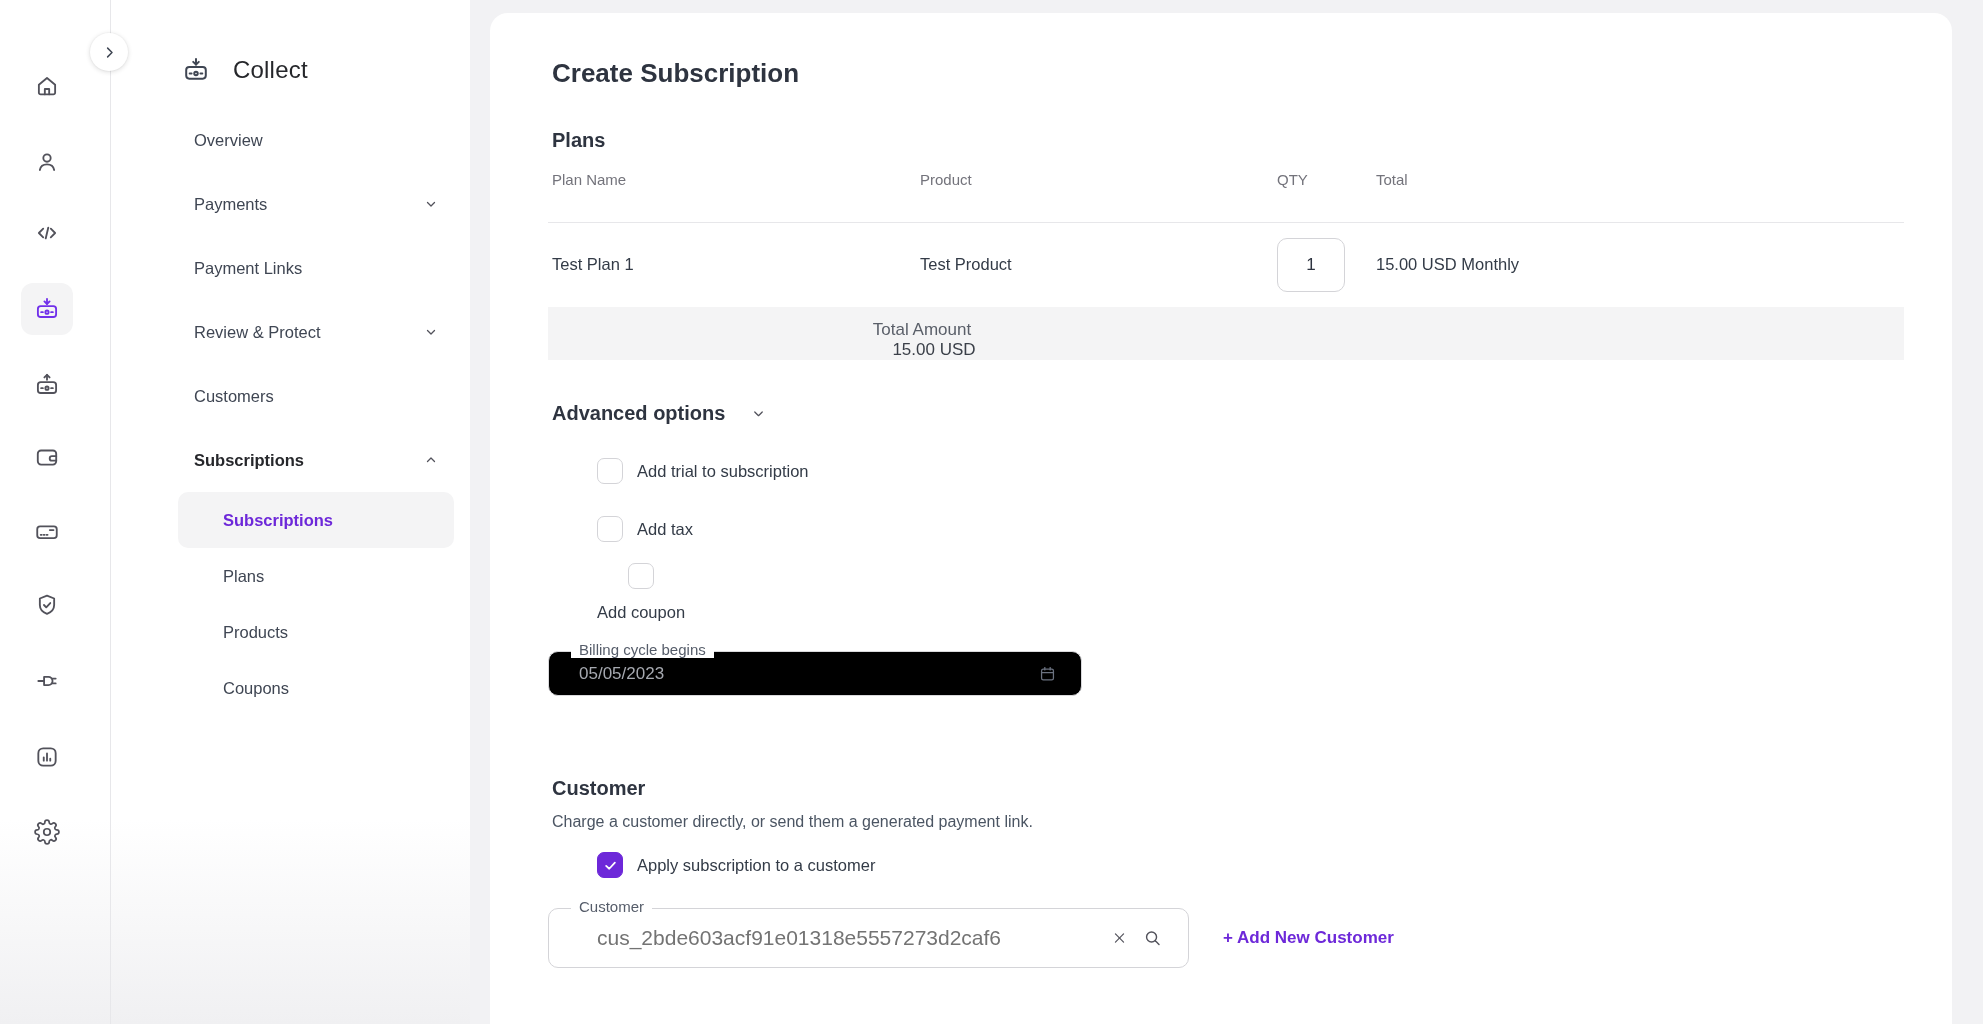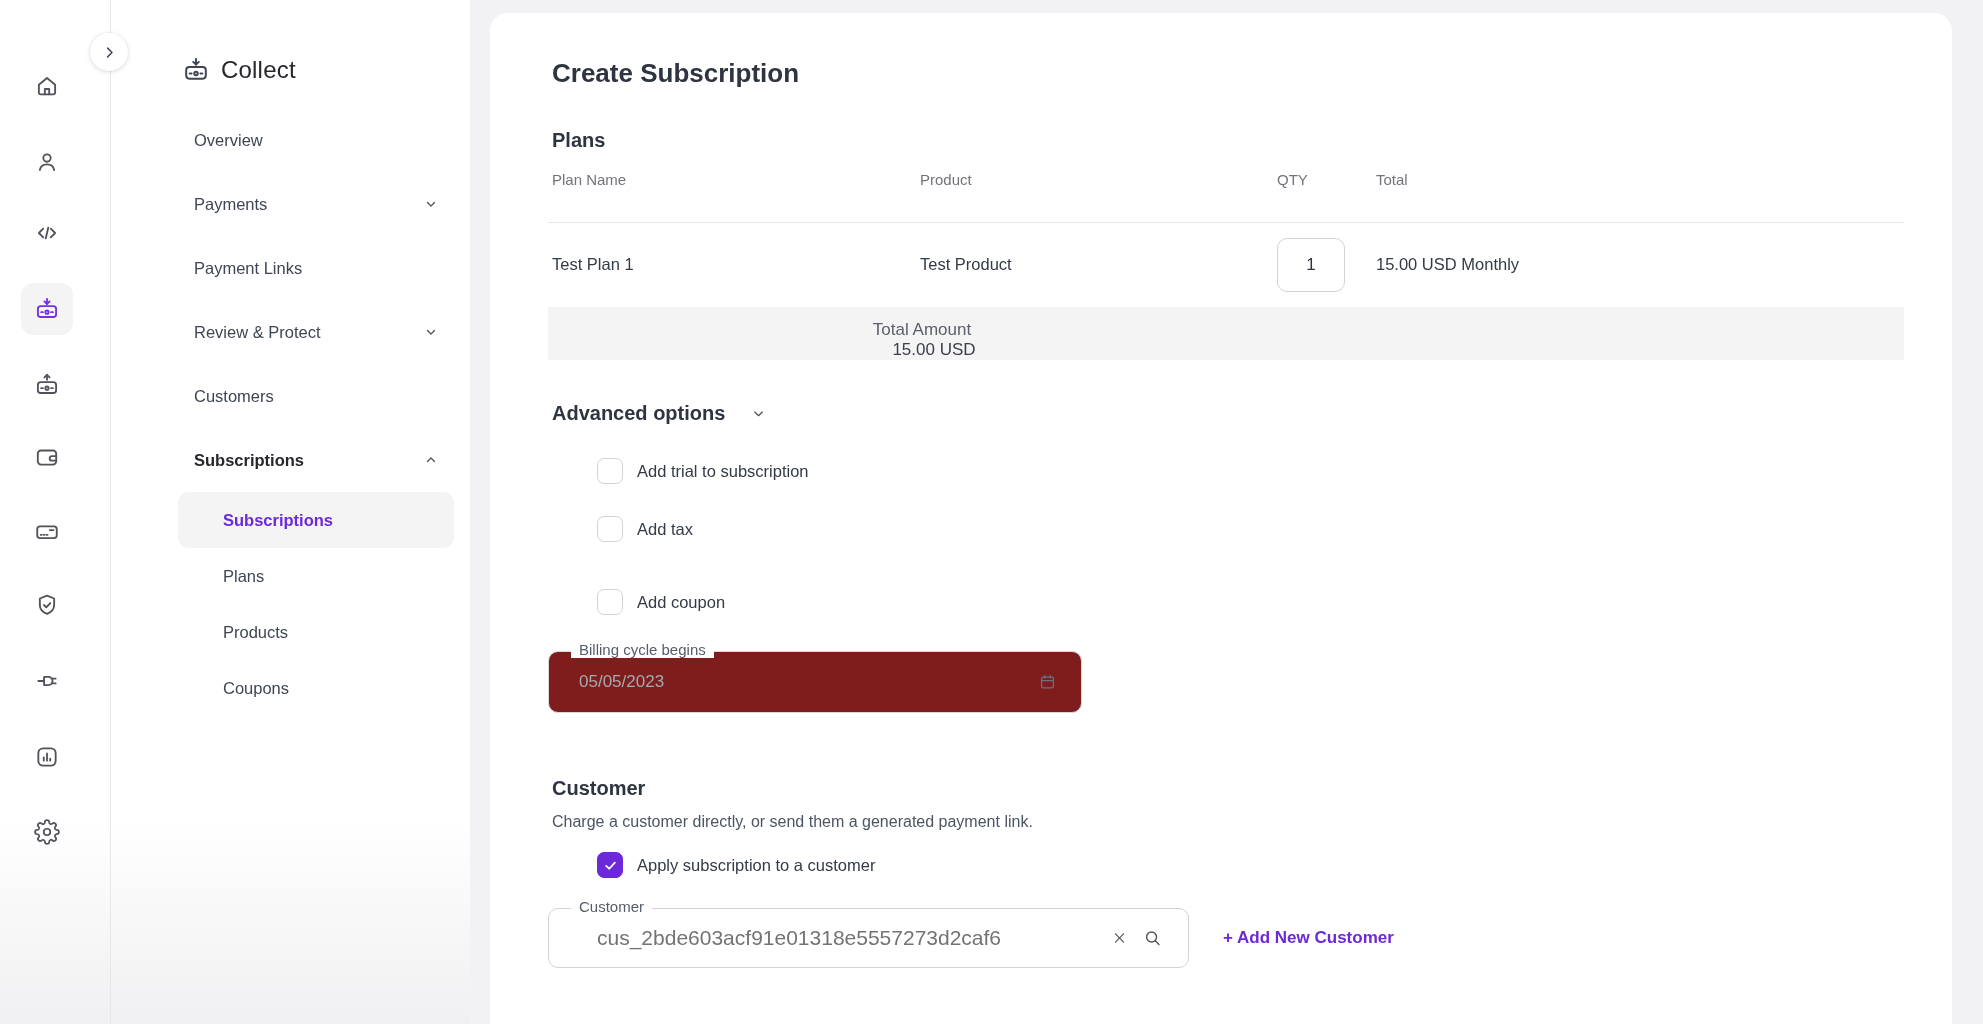--- a/index.html
+++ b/index.html
@@ -20,21 +20,21 @@
   .rail-item{position:absolute;left:21px;width:52px;height:52px;border-radius:12px;
     display:flex;align-items:center;justify-content:center;color:#52525b;cursor:pointer;}
   .rail-item.active{background:#f4f4f5;color:#7130ea;}
 
   .expand-btn{position:absolute;left:90px;top:33px;width:38px;height:38px;border-radius:50%;
     background:#ffffff;box-shadow:0 1px 5px rgba(0,0,0,.14),0 0 0 1px rgba(0,0,0,.02);
     display:flex;align-items:center;justify-content:center;color:#3f4653;cursor:pointer;z-index:5;}
 
   
   .sidebar{position:absolute;left:110px;top:0;width:360px;height:100%;}
-  .sidebar-header{position:absolute;left:72px;top:56px;display:flex;align-items:center;gap:11px;color:#3f4653;}
+  .sidebar-header{position:absolute;left:72px;top:56px;display:flex;align-items:center;gap:23px;color:#3f4653;}
   .sidebar-title{font-size:24px;font-weight:500;color:#26272b;letter-spacing:.2px;}
   .nav{position:absolute;left:68px;top:108px;width:276px;}
   .nav-item{height:64px;display:flex;align-items:center;padding:0 16px;
     font-size:16.5px;color:#3f4653;cursor:pointer;border-radius:10px;}
   .nav-item .chev{margin-left:auto;color:#52525b;}
   .nav-item.bold{font-weight:700;color:#26272b;}
   .sub-item{height:56px;display:flex;align-items:center;padding:0 16px 0 45px;
     font-size:16.5px;color:#3f4653;cursor:pointer;border-radius:10px;}
   .sub-item.active{background:#f4f4f5;color:#6d28d9;font-weight:700;}
 
@@ -69,21 +69,21 @@
     display:flex;align-items:center;justify-content:center;}
   .checkbox.checked{background:#6d28d9;border-color:#6d28d9;color:#fff;}
   .check-label{font-size:16.5px;color:#333b47;}
 
   .field{position:relative;box-sizing:border-box;border-radius:10px;}
   .field .float-label{position:absolute;top:-11px;left:22px;padding:0 8px;background:#fff;
     font-size:15px;color:#565d6a;white-space:nowrap;}
   .field input{width:100%;height:100%;border:none;background:transparent;outline:none;
     font-family:"Liberation Sans",sans-serif;box-sizing:border-box;}
 
-  .billing-field{width:534px;height:62px;background:#7f1d1d;border:1px solid #d9d9dc;}
+  .billing-field{width:534px;height:45px;background:#000000;border:1px solid #d9d9dc;}
   .billing-field input{padding:0 60px 0 30px;font-size:17px;color:#a6a9b0;}
   .billing-field .cal{position:absolute;right:24px;top:50%;transform:translateY(-50%);color:#6b7280;}
 
   .muted-desc{font-size:16px;line-height:22px;color:#4b5563;}
 
   .customer-row{display:flex;align-items:center;gap:34px;}
   .customer-field{width:641px;height:60px;background:#fff;border:1px solid #d4d4d8;}
   .customer-field input{padding:0 108px 0 48px;font-size:21px;color:#737373;}
   .field-icons{position:absolute;right:26px;top:50%;transform:translateY(-50%);
     display:flex;align-items:center;gap:16px;color:#52525b;}
@@ -329,21 +329,21 @@
     </div>
 
     <div class="check-row abs" style="top:443px;left:0;">
       <span class="checkbox"></span>
       <span class="check-label">Add trial to subscription</span>
     </div>
     <div class="check-row abs" style="top:501px;left:0;">
       <span class="checkbox"></span>
       <span class="check-label">Add tax</span>
     </div>
-    <div class="check-row abs" style="top:574px;left:0;">
+    <div class="check-row abs" style="top:550px;left:0;flex-direction:column;">
       <span class="checkbox"></span>
       <span class="check-label">Add coupon</span>
     </div>
 
     <div class="field billing-field abs" style="top:638px;left:-4px;">
       <span class="float-label">Billing cycle begins</span>
       <input readonly="" value="05/05/2023" style="">
       <span class="cal icon-btn">
         <svg width="19" height="19" viewBox="0 0 24 24" fill="none" stroke="currentColor" stroke-width="1.6" stroke-linecap="round" stroke-linejoin="round">
             <rect x="4.5" y="5.8" width="15" height="13.7" rx="2.2"></rect>

